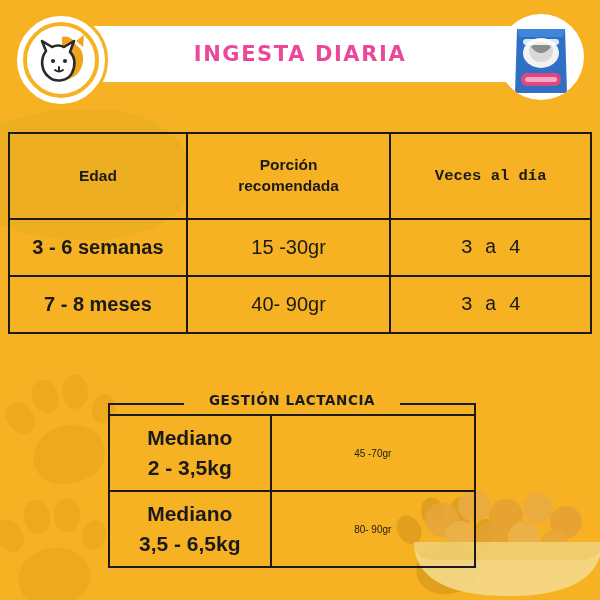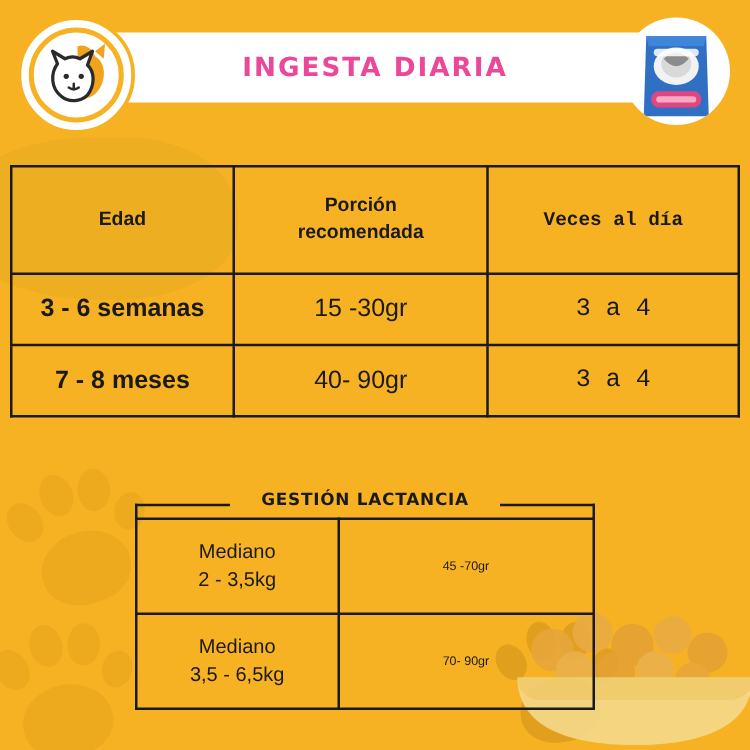--- a/index.html
+++ b/index.html
@@ -182,21 +182,21 @@
     width: 100%;
     table-layout: fixed;
     margin-top: 0px;
   }
   table.lact td {
     border: 2px solid #1a1a1a;
     text-align: center;
     color: #1a1a1a;
     height: 72px;
   }
-  table.lact td.l-a { width: 44%; font-weight: normal; font-size: 16px; line-height: 1.45; }
+  table.lact td.l-a { width: 44%; font-weight: bold; font-size: 21px; line-height: 1.45; }
   table.lact td.l-b { width: 56%; font-size: 10px; }
 
   
   .bowl {
     position: absolute;
     right: -6px;
     bottom: 2px;
     width: 236px;
     height: 132px;
     z-index: 1;
@@ -325,17 +325,17 @@
           <div>Mediano</div>
           <div>2 - 3,5kg</div>
         </td>
         <td class="l-b">45 -70gr</td>
       </tr>
       <tr>
         <td class="l-a">
           <div>Mediano</div>
           <div>3,5 - 6,5kg</div>
         </td>
-        <td class="l-b">70- 90gr</td>
+        <td class="l-b">80- 90gr</td>
       </tr>
     </tbody>
   </table>
 </div>
 
 </body></html>

